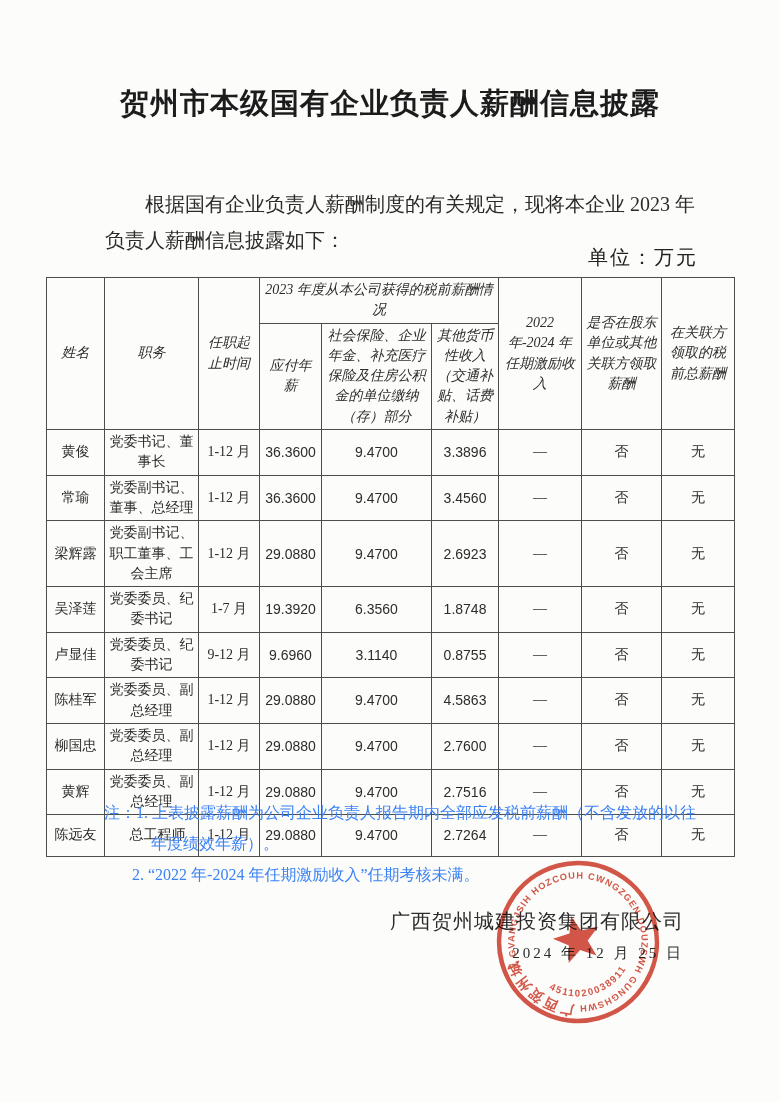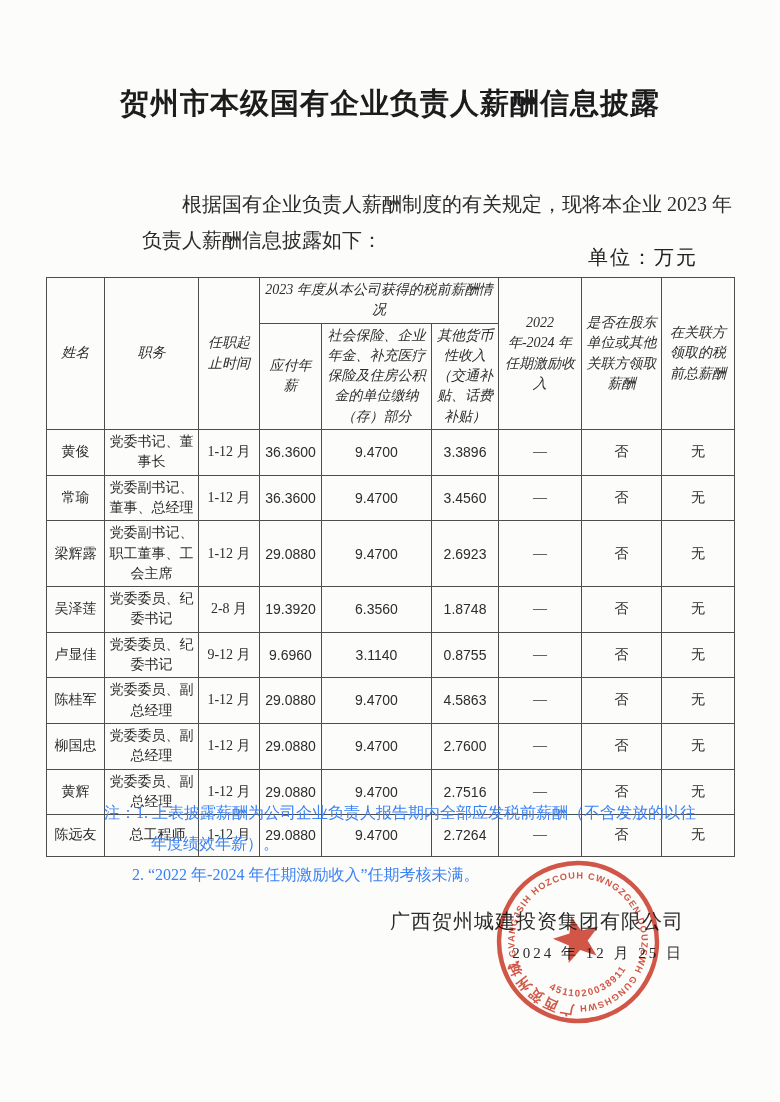--- a/index.html
+++ b/index.html
@@ -13,21 +13,20 @@
   }
   .doc-title{
     position:absolute;top:84px;left:0;width:780px;
     text-align:center;font-size:29px;font-weight:bold;
     letter-spacing:1px;color:#1c1c1c;
   }
   .intro{
     position:absolute;top:186px;left:105px;width:594px;
     font-size:20px;line-height:36px;text-indent:2em;
     color:#2b2b2b;
-    margin-left:37px;
   }
   .unit-label{
     position:absolute;top:244px;left:552px;
     font-size:20px;letter-spacing:2px;color:#222;margin-left:36px;
   }
   table.salary{
     position:absolute;top:277px;left:46px;
     border-collapse:collapse;table-layout:fixed;width:688px;
   }
   table.salary th,table.salary td{
@@ -141,21 +140,21 @@
       <td class="num">29.0880</td>
       <td class="num">9.4700</td>
       <td class="num">2.6923</td>
       <td>—</td>
       <td>否</td>
       <td>无</td>
     </tr>
     <tr class="body-row">
       <td class="name-cell">吴泽莲</td>
       <td class="pos-cell">党委委员、纪委书记</td>
-      <td>2-8 月</td>
+      <td>1-7 月</td>
       <td class="num">19.3920</td>
       <td class="num">6.3560</td>
       <td class="num">1.8748</td>
       <td>—</td>
       <td>否</td>
       <td>无</td>
     </tr>
     <tr class="body-row">
       <td class="name-cell">卢显佳</td>
       <td class="pos-cell">党委委员、纪委书记</td>

